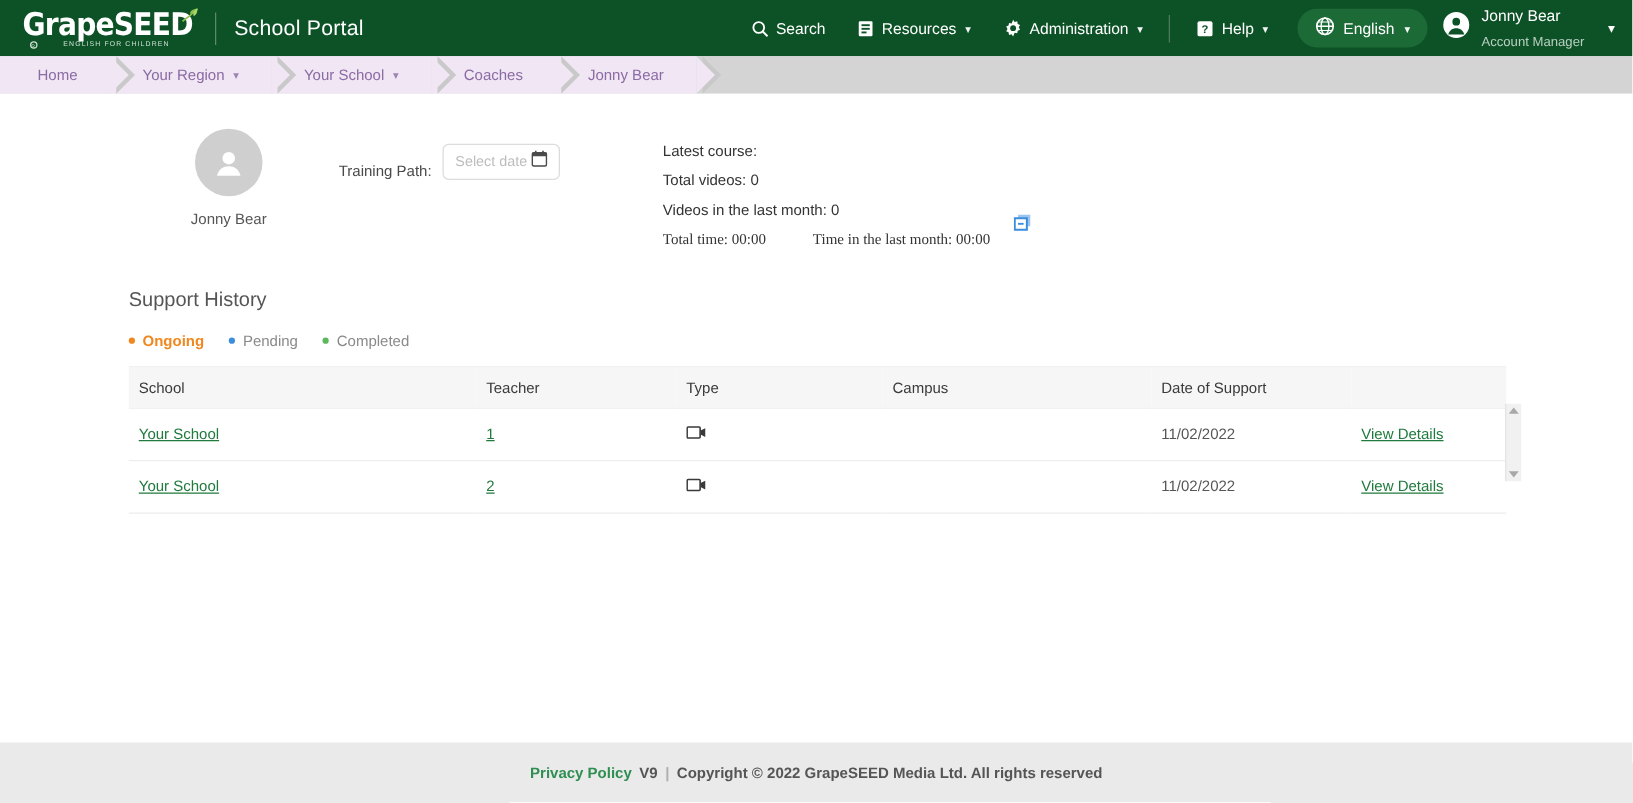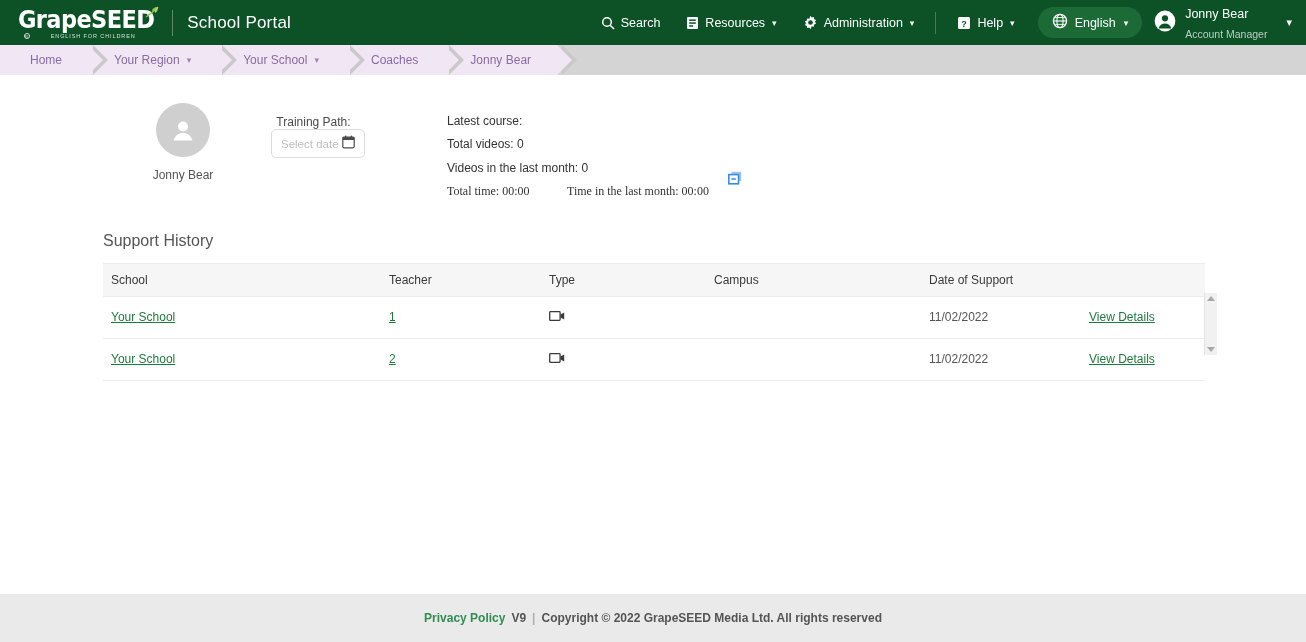--- a/index.html
+++ b/index.html
@@ -112,21 +112,21 @@
     display: flex; flex-direction: column; align-items: center;
   }
   .avatar {
     width: 54px; height: 54px; border-radius: 50%;
     background: #cfcfcf; display: flex; align-items: center;
     justify-content: center;
   }
   .avatar-name {
     margin-top: 11px; font-size: 12px; color: #555555;
   }
-  .tp-col { margin-left: 8px; display: flex; align-items: center; padding-top: 12px; flex-direction: column; }
+  .tp-col { margin-left: 8px; display: flex; align-items: flex-end; padding-top: 12px; }
   .tp-label { font-size: 12px; color: #4a4a4a; margin-right: 9px; }
   .date-field {
     width: 94px; height: 29px; border: 1px solid #dcdcdc; border-radius: 5px;
     display: flex; align-items: center; justify-content: space-between;
     padding: 0 9px; background: #fff; cursor: pointer;
   }
   .date-ph { font-size: 11.5px; color: #bdbdbd; }
 
   .stats {
     margin-left: 82px; padding-top: 7px;
@@ -370,20 +370,34 @@
           <rect x="3.5" y="0.8" width="9.7" height="9.2" fill="#9cc4f0"></rect>
           <rect x="0.8" y="3.6" width="9.7" height="9.2" fill="#ffffff" stroke="#3c8ddc" stroke-width="1.6"></rect>
           <rect x="3.4" y="7.3" width="4.5" height="1.5" fill="#3c8ddc"></rect>
         </svg>
       </span>
     </div>
   </div>
 
   <div class="sh-title">Support History</div>
 
+  <div class="legend">
+    <div class="legend-item active">
+      <span class="dot" style="background:#f0881f"></span>
+      <span>Ongoing</span>
+    </div>
+    <div class="legend-item pending">
+      <span class="dot" style="background:#3c8ddc"></span>
+      <span>Pending</span>
+    </div>
+    <div class="legend-item completed">
+      <span class="dot" style="background:#5cb85c"></span>
+      <span>Completed</span>
+    </div>
+  </div>
 
   <div class="table-wrap">
     <table>
       <thead>
         <tr>
           <th class="col-school">School</th>
           <th class="col-teacher">Teacher</th>
           <th class="col-type">Type</th>
           <th class="col-campus">Campus</th>
           <th class="col-date">Date of Support</th>

